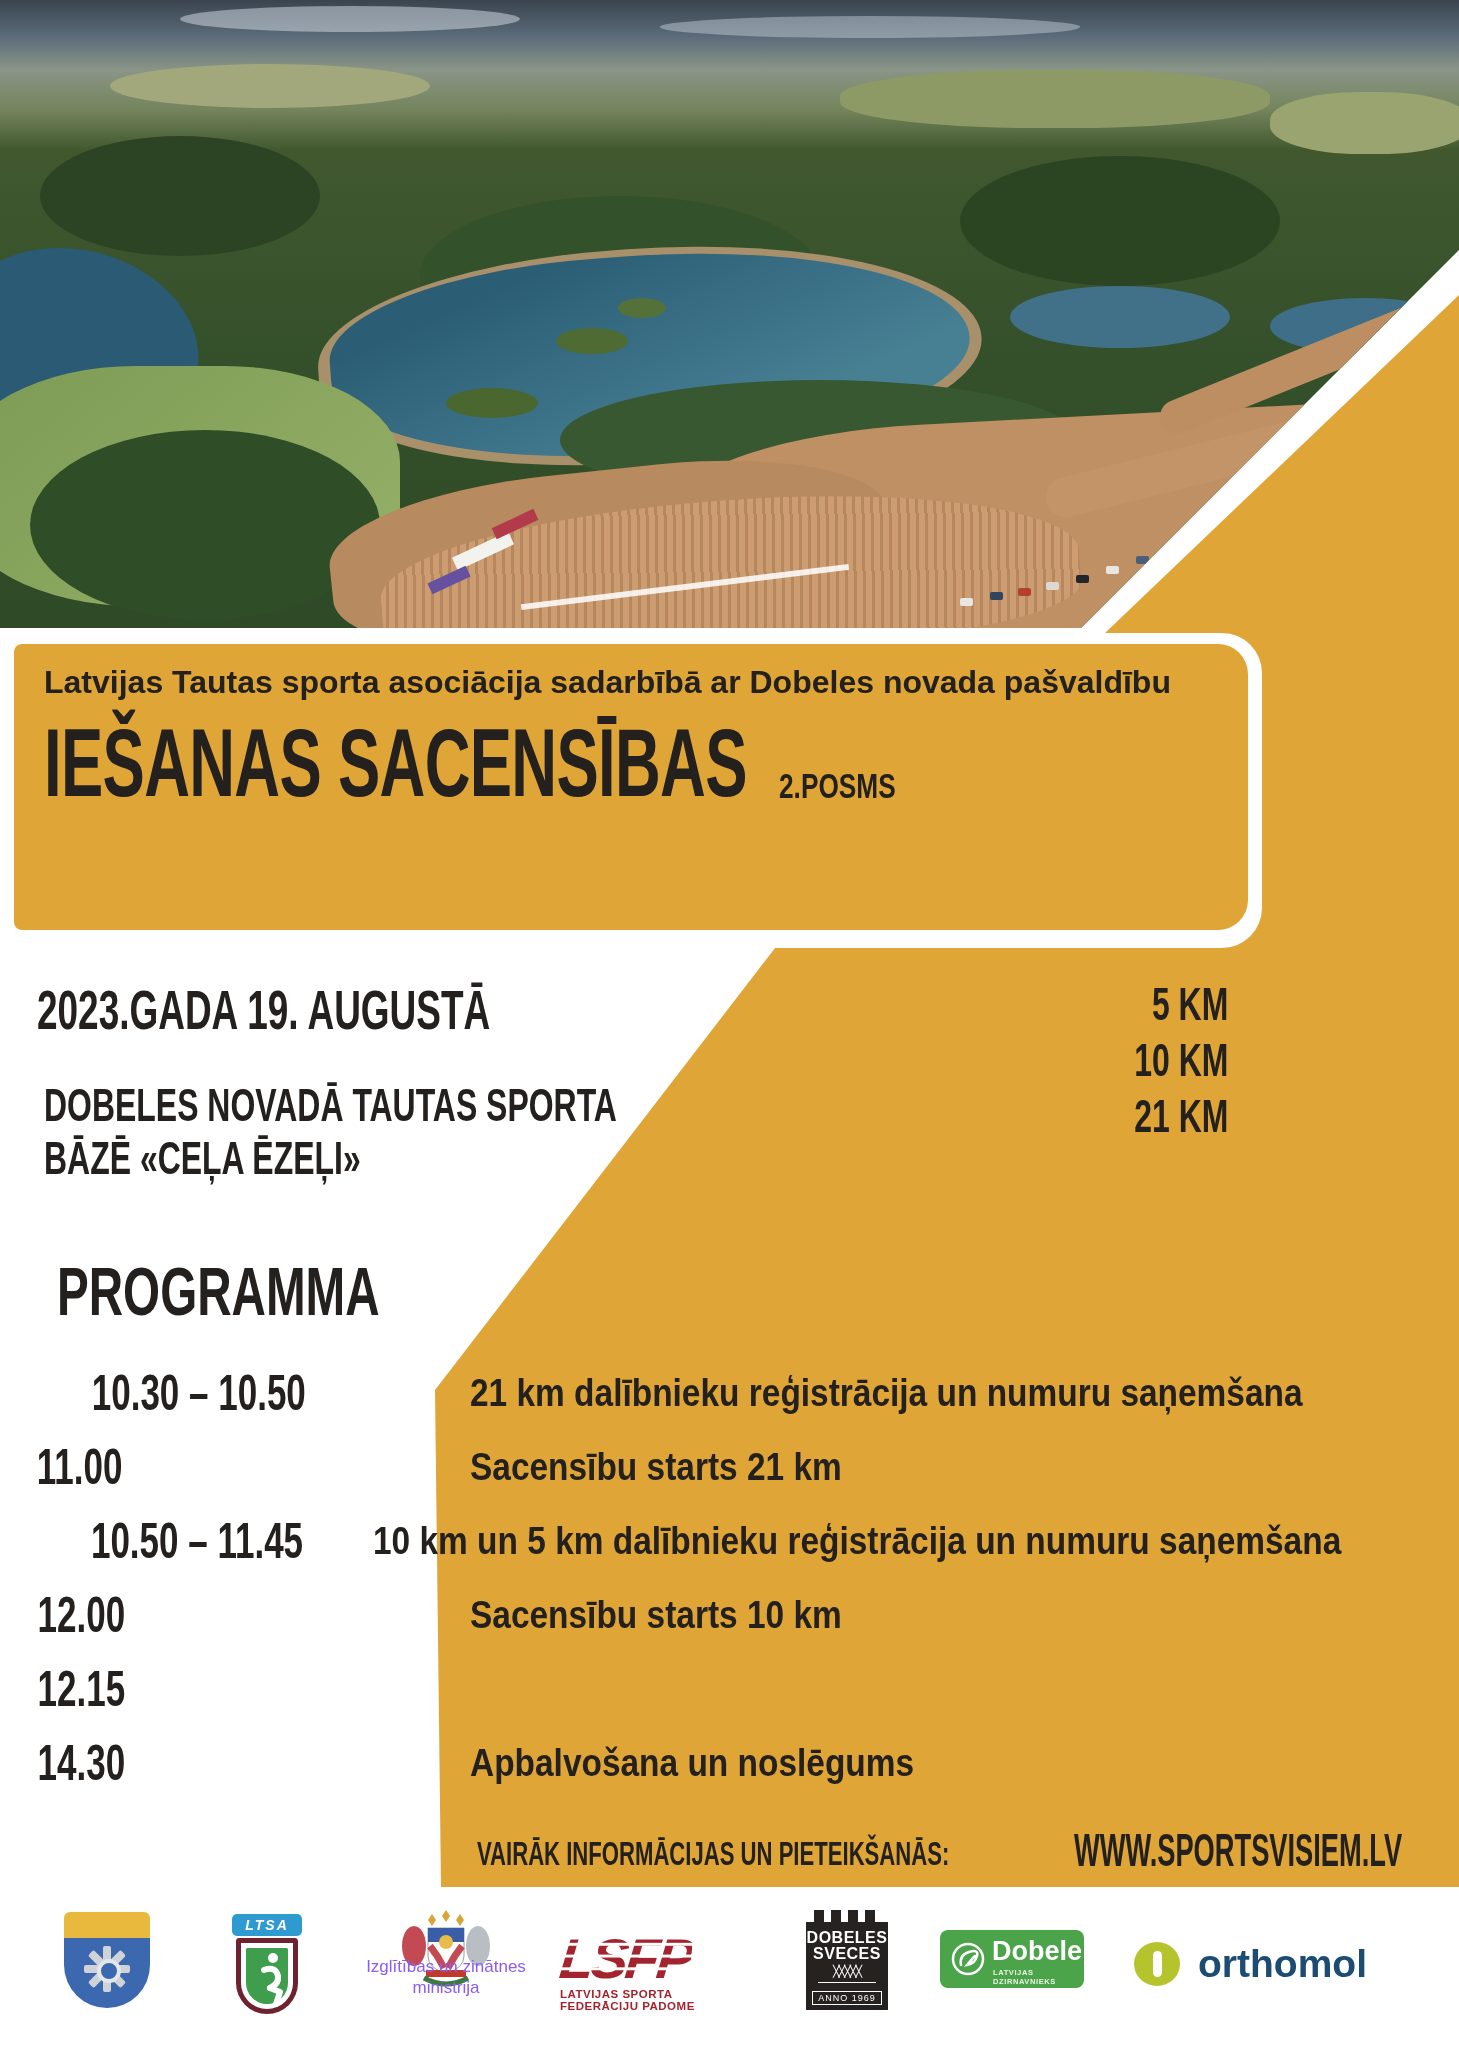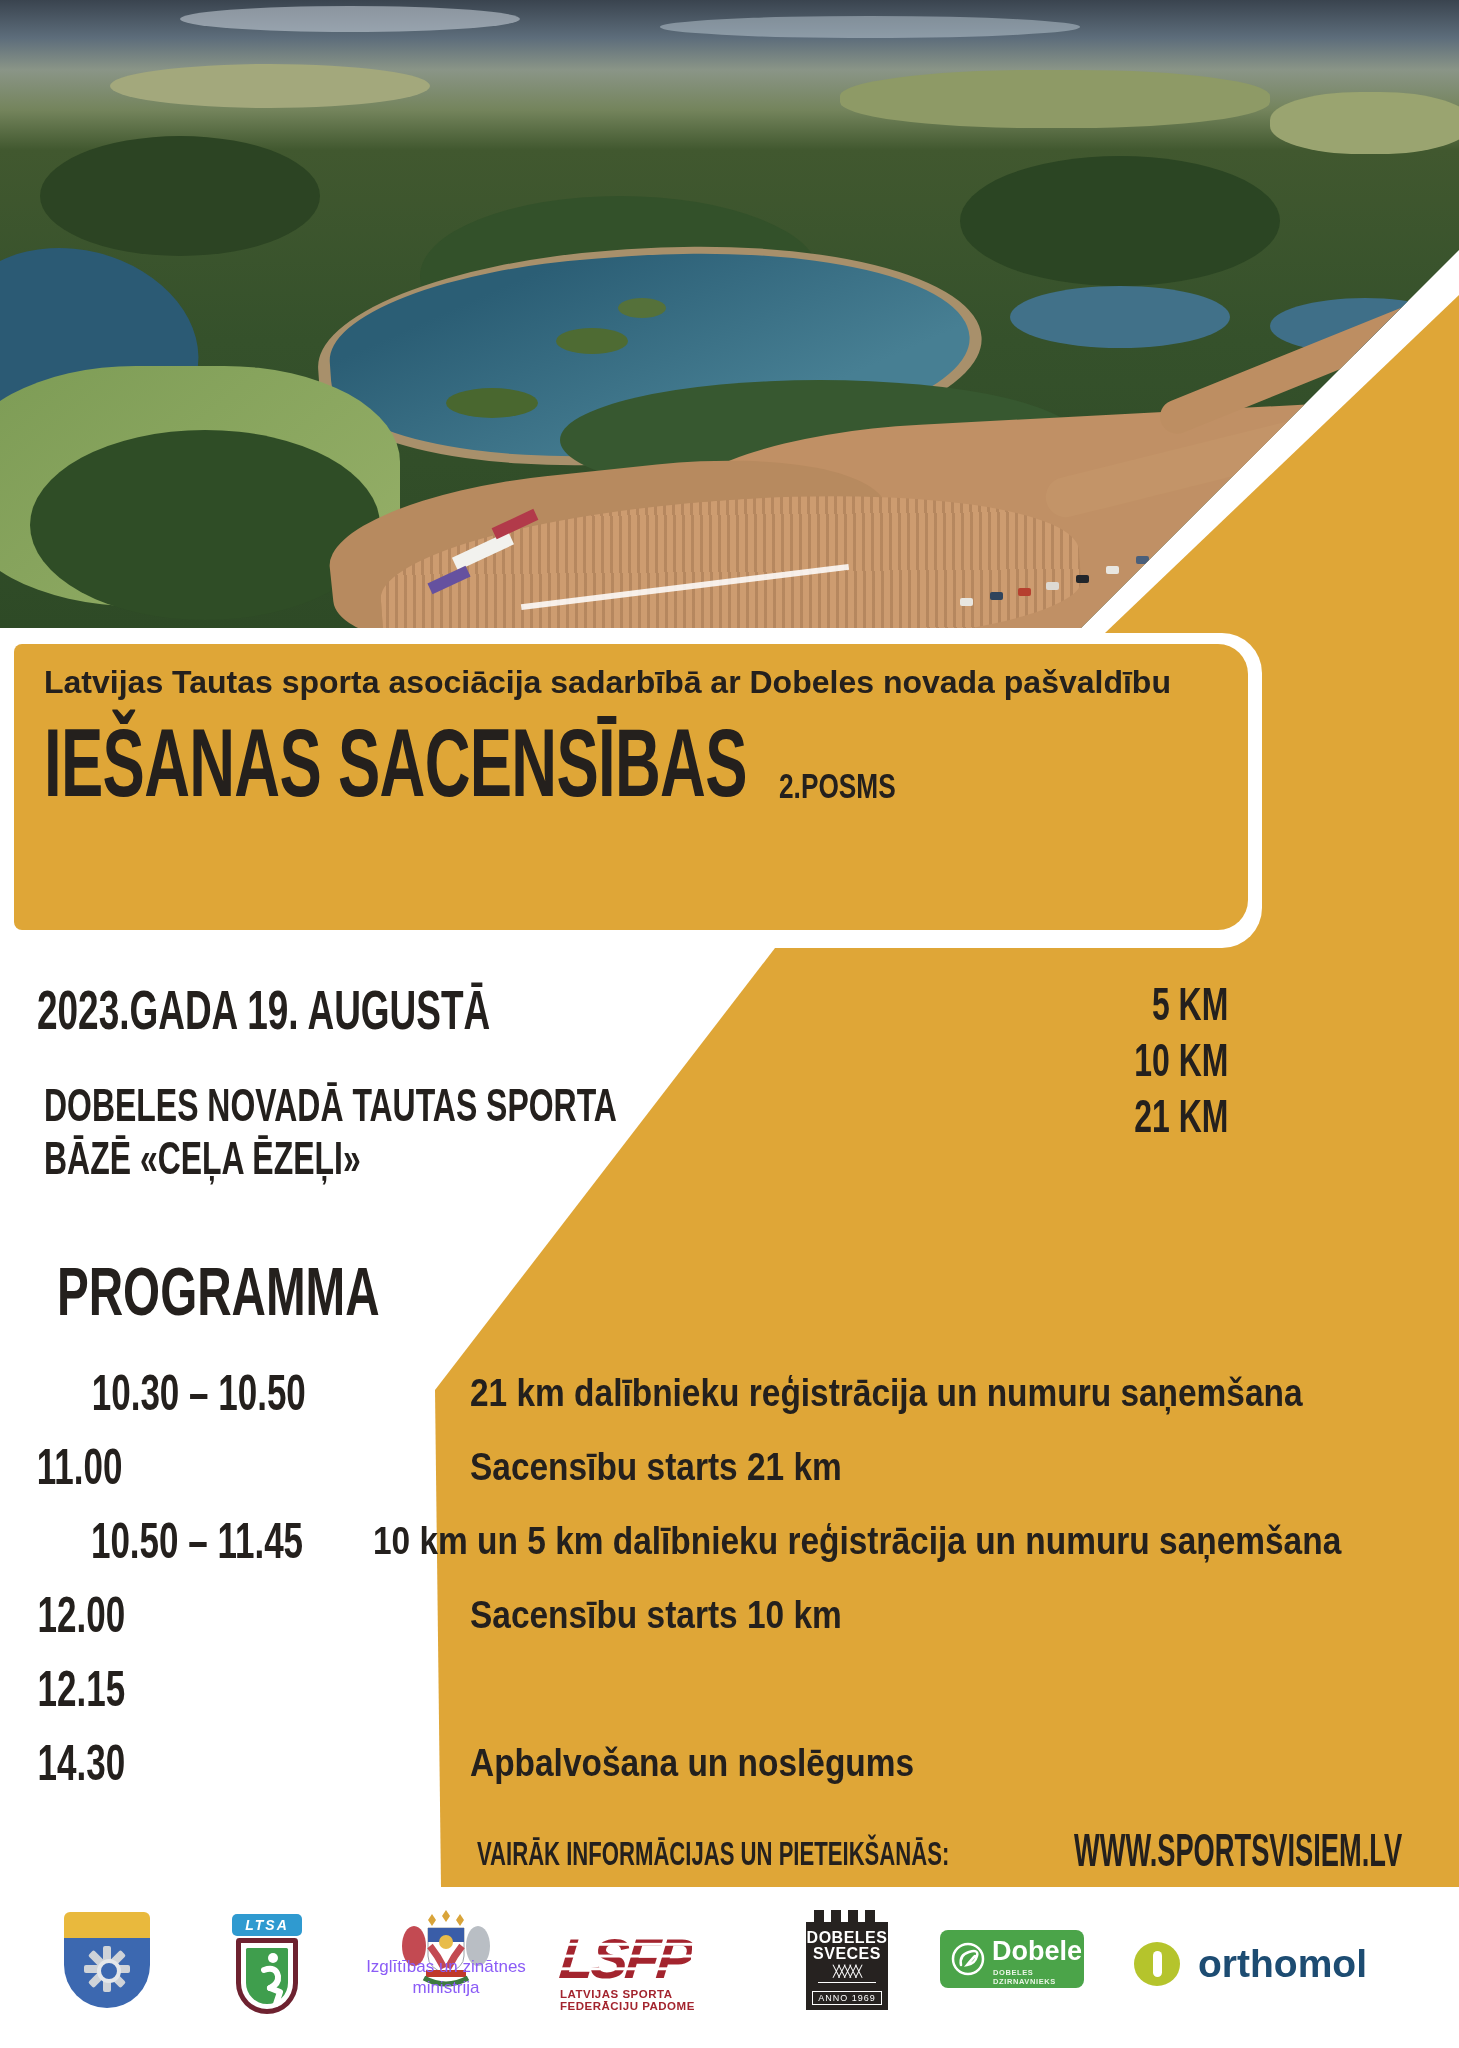--- a/index.html
+++ b/index.html
@@ -318,21 +318,21 @@
   </div>
 
   <div class="logo dobele">
     <div class="dobele-leaf">
       <svg width="36" height="36" viewBox="0 0 36 36">
         <circle cx="18" cy="18" r="15" fill="none" stroke="#fff" stroke-width="2.5"></circle>
         <path d="M11 24 q-2 -10 8 -13 q10 -3 8 4 q-2 8 -10 9 q6 -7 8 -9" stroke="#fff" stroke-width="2.5" fill="none" stroke-linecap="round"></path>
       </svg>
     </div>
     <div class="dobele-text">Dobele</div>
-    <div class="dobele-sub">DOBELES DZIRNAVNIEKS</div>
+    <div class="dobele-sub">LATVIJAS DZIRNAVNIEKS</div>
   </div>
 
   <div class="logo orthomol">
     <div class="ortho-icon">
         <i></i>
       </div>
     <div class="ortho-text">orthomol</div>
   </div>
 
 </div>

